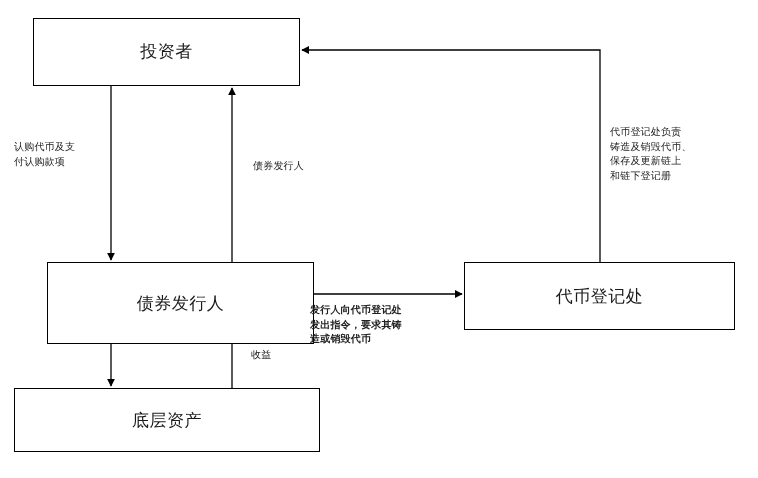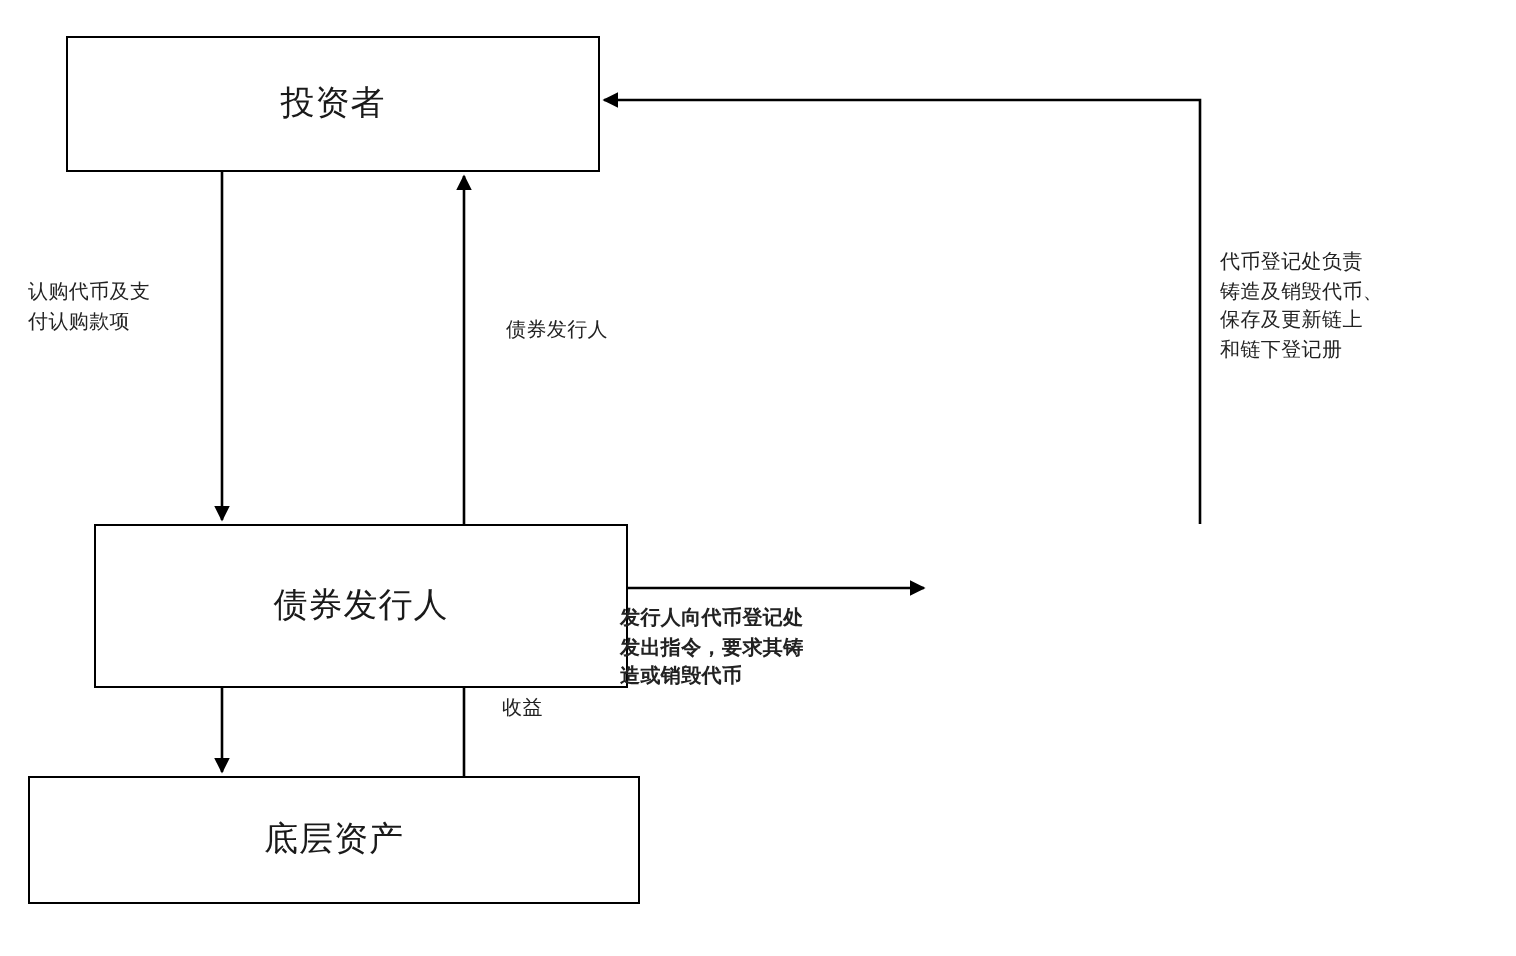--- a/index.html
+++ b/index.html
@@ -94,20 +94,23 @@
   </div>
 
   <div class="node-box" id="node-issuer">
     <span class="node-label">债券发行人</span>
   </div>
 
   <div class="node-box" id="node-underlying">
     <span class="node-label">底层资产</span>
   </div>
 
+  <div class="node-box" id="node-registrar">
+    <span class="node-label">代币登记处</span>
+  </div>
 
   <div class="edge-label" id="label-subscribe">认购代币及支
 付认购款项</div>
 
   <div class="edge-label" id="label-redemption">债券发行人</div>
 
 
   <div class="edge-label" id="label-yield">收益</div>
 
   <div class="edge-label" id="label-instruct">发行人向代币登记处

